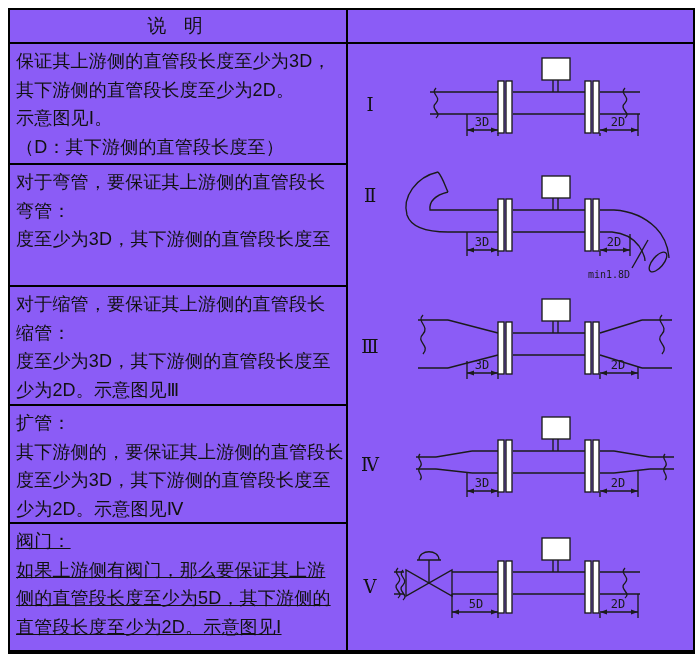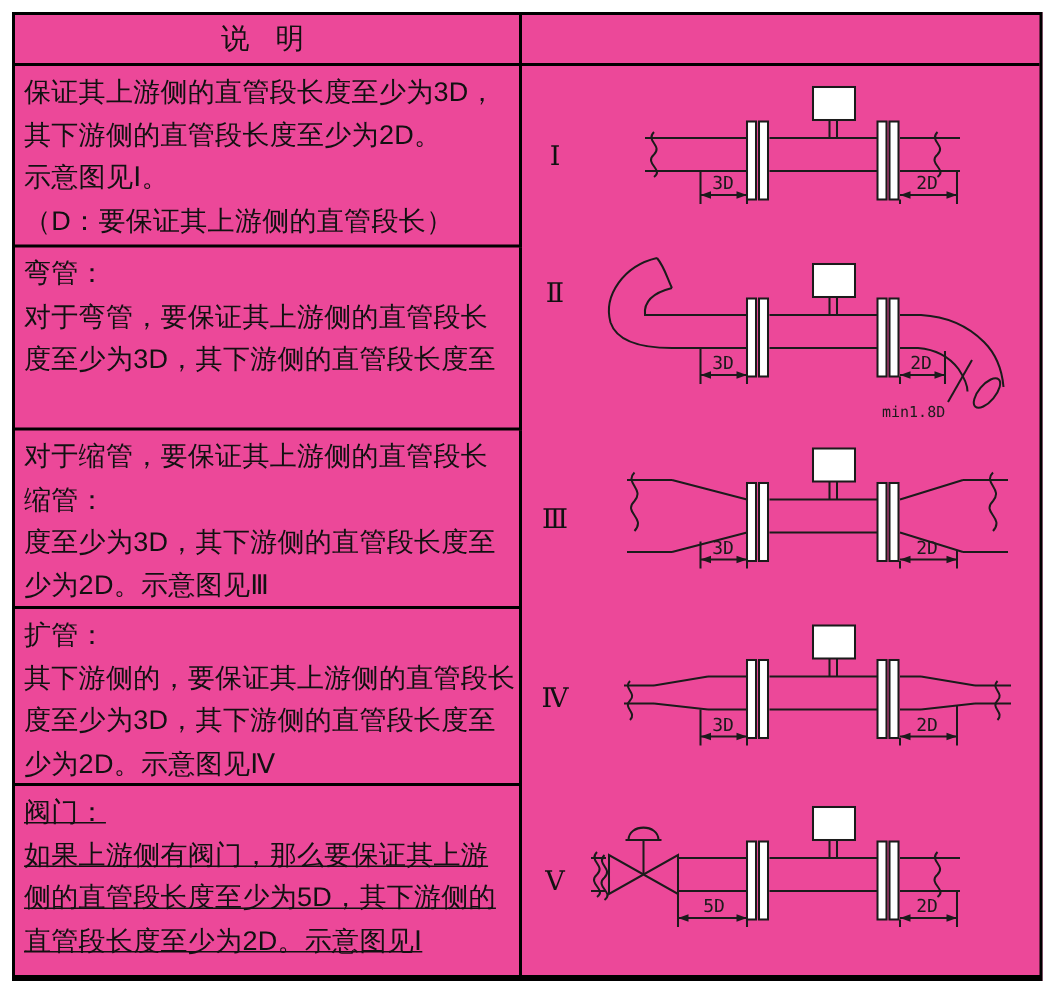--- a/index.html
+++ b/index.html
@@ -1,21 +1,21 @@
 <!DOCTYPE html>
 <html><head>
 <meta charset="utf-8">
 <style>
   html,body{margin:0;padding:0;background:#ffffff;}
   body{width:698px;height:658px;position:relative;overflow:hidden;
        font-family:"Liberation Sans","DejaVu Sans",sans-serif;color:#111;}
   .tbl{position:absolute;left:8px;top:8px;width:687px;height:646px;
        box-sizing:border-box;border:2px solid #000;border-bottom-width:4px;
        display:grid;grid-template-columns:338px 1fr;
-       grid-template-rows:34px 121px 122px 119px 118px 1fr;background:#ec4899;}
+       grid-template-rows:34px 121px 122px 119px 118px 1fr;background:#8b5cf6;}
   .hcell{box-sizing:border-box;border-bottom:2px solid #000;}
   .hleft{grid-column:1;grid-row:1;border-right:2px solid #000;
          display:flex;align-items:center;justify-content:center;
          font-size:19px;letter-spacing:6px;font-weight:500;}
   .hright{grid-column:2;grid-row:1;}
   .sec{grid-column:1;box-sizing:border-box;border-right:2px solid #000;
        border-bottom:2px solid #000;padding:3px 5px 0 6px;
        font-size:18px;line-height:28.5px;letter-spacing:0.2px;white-space:nowrap;overflow:hidden;}
   .sec.last{border-bottom:none;text-decoration:underline;}
   .diagcol{grid-column:2;grid-row:2/7;display:flex;flex-direction:column;}
@@ -45,25 +45,25 @@
 
   <div class="hcell hleft">
     <span>说 明</span>
   </div>
   <div class="hcell hright"></div>
 
   <div class="sec">
     <div>保证其上游侧的直管段长度至少为3D，</div>
     <div>其下游侧的直管段长度至少为2D。</div>
     <div>示意图见Ⅰ。</div>
-    <div>（D：要保证其上游侧的直管段长）</div>
-  </div>
-  <div class="sec">
+    <div>（D：其下游侧的直管段长度至）</div>
+  </div>
+  <div class="sec">
+    <div>对于弯管，要保证其上游侧的直管段长</div>
     <div>弯管：</div>
-    <div>对于弯管，要保证其上游侧的直管段长</div>
     <div>度至少为3D，其下游侧的直管段长度至</div>
   </div>
   <div class="sec">
     <div>对于缩管，要保证其上游侧的直管段长</div>
     <div>缩管：</div>
     <div>度至少为3D，其下游侧的直管段长度至</div>
     <div>少为2D。示意图见Ⅲ</div>
   </div>
   <div class="sec">
     <div>扩管：</div>

